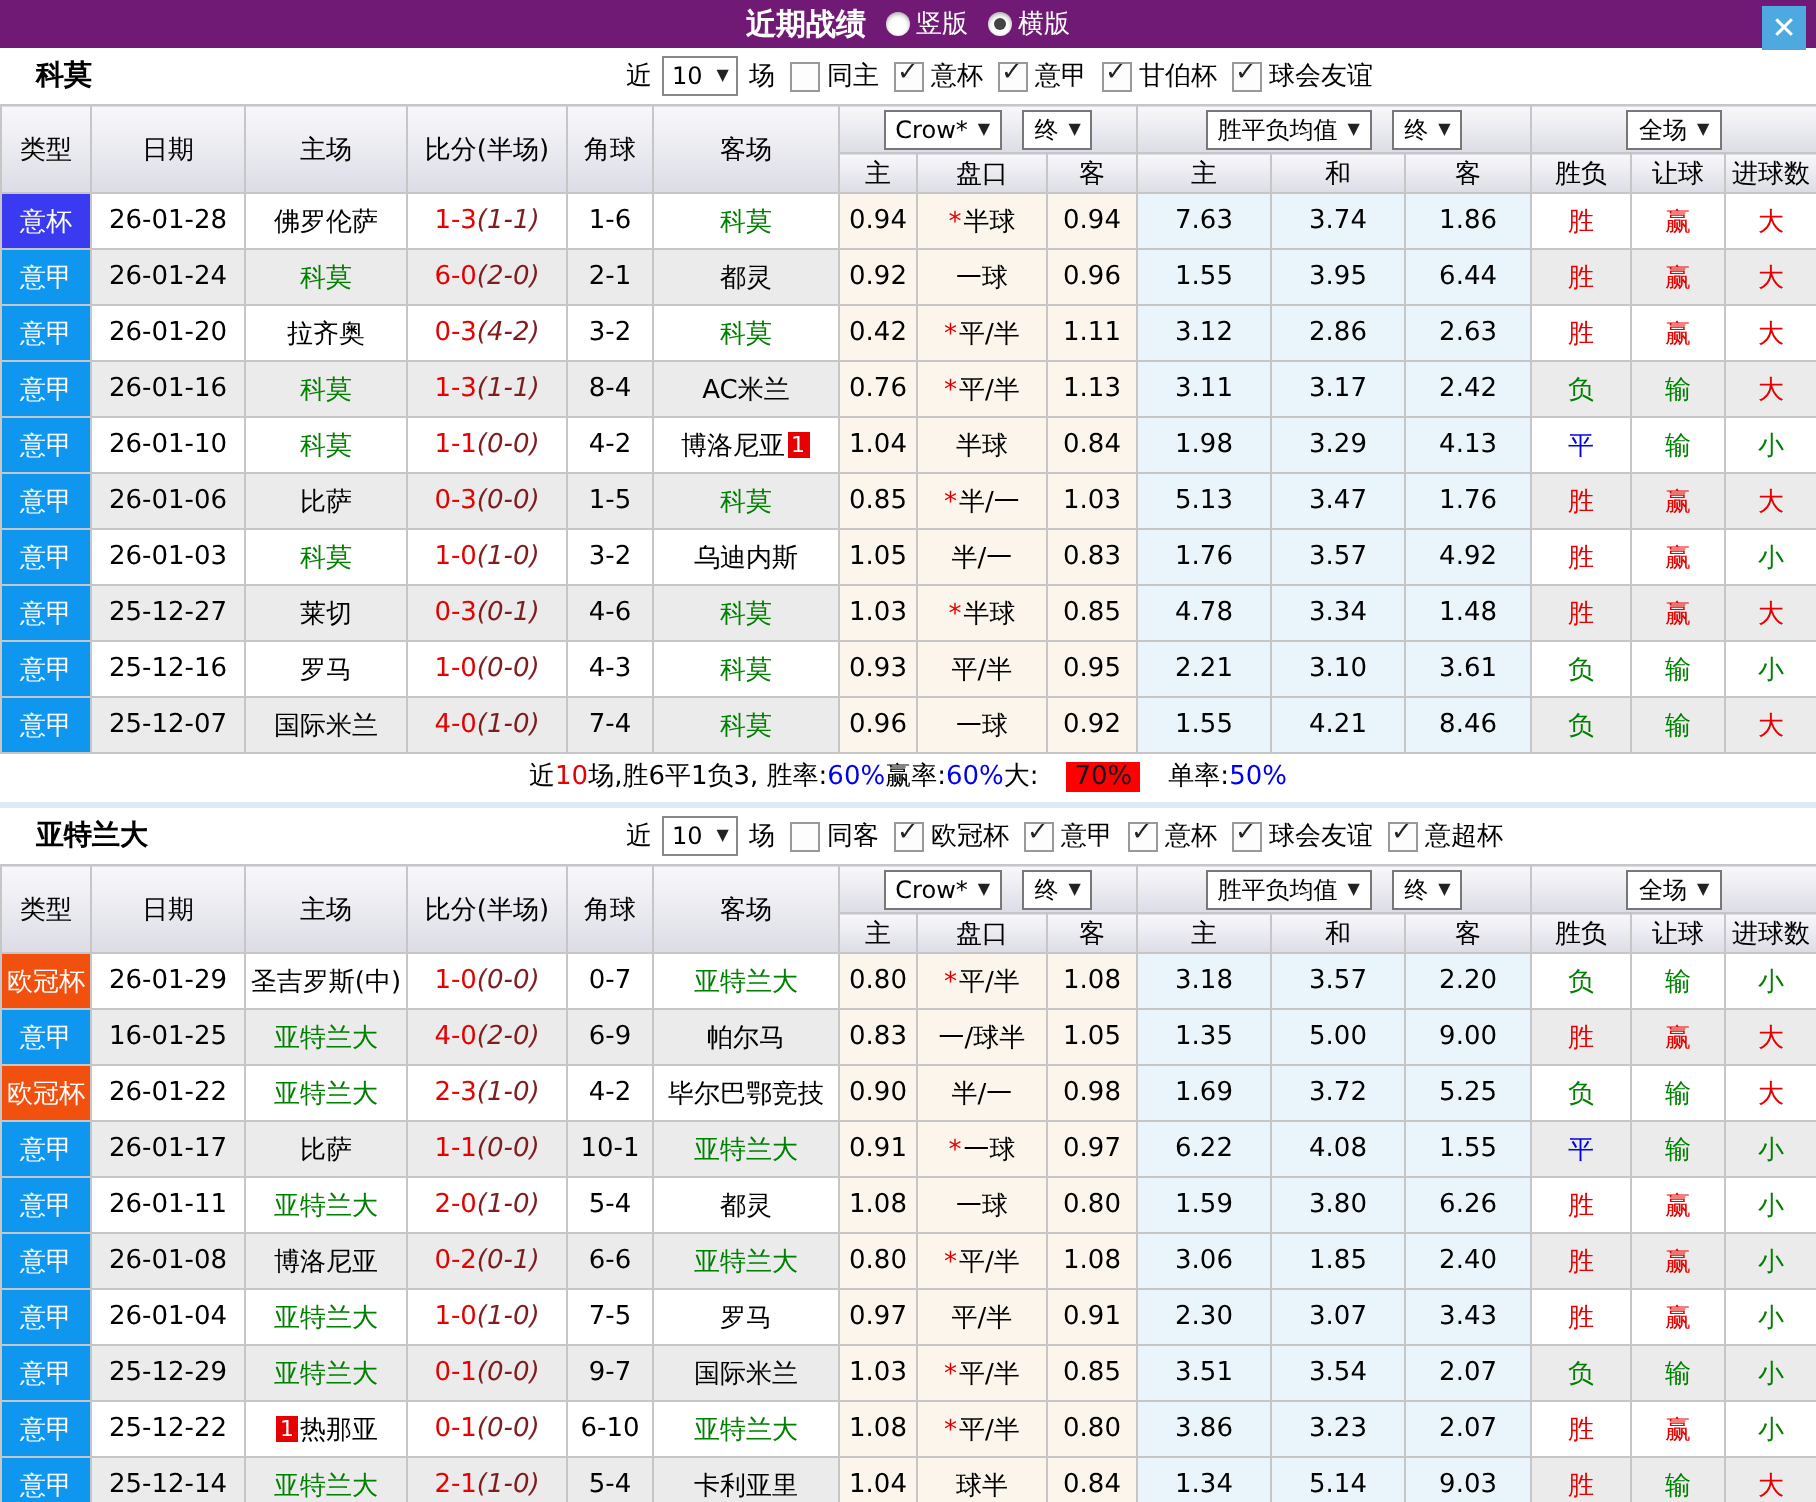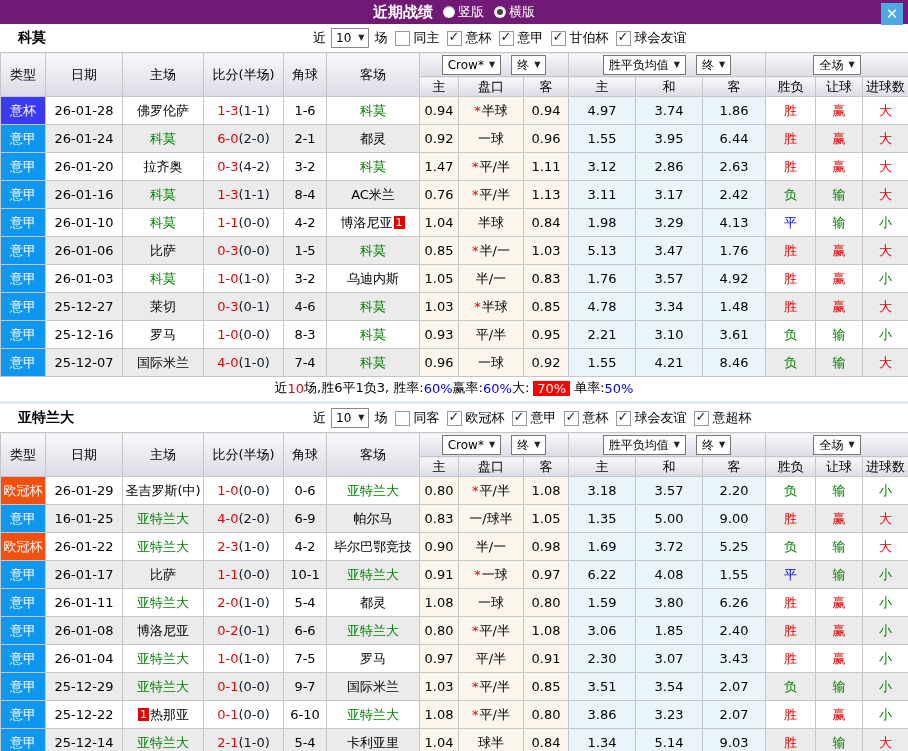--- a/index.html
+++ b/index.html
@@ -32,33 +32,33 @@
   tr.h1 th{height:23px;}
   tr.h2 th{height:19px;}
   .selbox{display:inline-flex;align-items:center;gap:5px;border:1px solid #777;background:#fff;height:18px;line-height:18px;padding:0 5px;font-size:12px;margin:0 3px;cursor:pointer;}
   tbody tr.alt td{background:#ebebeb;}
   tbody td{background:#fff;}
   td.cream{background:#fbf5ec !important;}
   td.eblue{background:#eaf5fb !important;}
   td.c-type{color:#fff;font-size:13px;}
   .self{color:#008000;}
   .ft{color:#e60000;}
-  .ht{color:#0f172a;}
+  .ht{color:#7f1d1d;font-style:italic;}
   .ast{color:#e60000;margin-right:1px;}
   .res-red{color:#e60000 !important;}
   .res-green{color:#008000 !important;}
   .res-blue{color:#0000e6 !important;}
   td.res-red,td.res-green,td.res-blue{font-size:13px;}
   .badge{display:inline-block;background:#e60000;color:#fff;font-size:11px;line-height:13px;padding:0 2px;margin:0 1px;vertical-align:1px;}
   
   .summary{height:22px;display:flex;align-items:center;justify-content:center;font-size:13px;}
   .seg-plain{color:#000;}
   .seg-red{color:#e60000;}
   .seg-blue{color:#0000ee;}
-  .seg-highlight{background:#fe0000;color:#ffffff;padding:0 4px;margin:0 4px;}
+  .seg-highlight{background:#fe0000;color:#0f172a;padding:0 4px;margin:0 14px;}
   .sep{height:3px;background:#ddebf4;margin-top:2px;}
 </style>
 </head>
 <body>
 
 <div class="titlebar">
   <span class="tb-title">近期战绩</span>
   <span><span class="radio"></span><span class="rlabel">竖版</span><span class="radio sel"></span><span class="rlabel">横版</span></span>
   <div class="tb-close">✕</div>
 </div>
@@ -162,21 +162,21 @@
         <tr>
           <td class="c-type" style="background: rgb(58, 58, 240);">意杯</td>
           <td class="c-date">26-01-28</td>
           <td class="c-team"><span>佛罗伦萨</span></td>
           <td class="c-score"><span class="ft">1-3</span><span class="ht">(1-1)</span></td>
           <td class="c-corner">1-6</td>
           <td class="c-team"><span class="self">科莫</span></td>
           <td class="cream"><span>0.94</span></td>
           <td class="cream"><span class="ast">*</span><span>半球</span></td>
           <td class="cream"><span>0.94</span></td>
-          <td class="eblue">4.97</td>
+          <td class="eblue">7.63</td>
           <td class="eblue">3.74</td>
           <td class="eblue">1.86</td>
           <td class="res-red">胜</td>
           <td class="res-red">赢</td>
           <td class="res-red">大</td>
         </tr>
         <tr class="alt">
           <td class="c-type" style="background: rgb(15, 151, 240);">意甲</td>
           <td class="c-date">26-01-24</td>
           <td class="c-team"><span class="self">科莫</span></td>
@@ -193,21 +193,21 @@
           <td class="res-red">赢</td>
           <td class="res-red">大</td>
         </tr>
         <tr>
           <td class="c-type" style="background: rgb(15, 151, 240);">意甲</td>
           <td class="c-date">26-01-20</td>
           <td class="c-team"><span>拉齐奥</span></td>
           <td class="c-score"><span class="ft">0-3</span><span class="ht">(4-2)</span></td>
           <td class="c-corner">3-2</td>
           <td class="c-team"><span class="self">科莫</span></td>
-          <td class="cream"><span>1.47</span></td>
+          <td class="cream"><span>0.42</span></td>
           <td class="cream"><span class="ast">*</span><span>平/半</span></td>
           <td class="cream"><span>1.11</span></td>
           <td class="eblue">3.12</td>
           <td class="eblue">2.86</td>
           <td class="eblue">2.63</td>
           <td class="res-red">胜</td>
           <td class="res-red">赢</td>
           <td class="res-red">大</td>
         </tr>
         <tr class="alt">
@@ -293,21 +293,21 @@
           <td class="eblue">1.48</td>
           <td class="res-red">胜</td>
           <td class="res-red">赢</td>
           <td class="res-red">大</td>
         </tr>
         <tr>
           <td class="c-type" style="background: rgb(15, 151, 240);">意甲</td>
           <td class="c-date">25-12-16</td>
           <td class="c-team"><span>罗马</span></td>
           <td class="c-score"><span class="ft">1-0</span><span class="ht">(0-0)</span></td>
-          <td class="c-corner">8-3</td>
+          <td class="c-corner">4-3</td>
           <td class="c-team"><span class="self">科莫</span></td>
           <td class="cream"><span>0.93</span></td>
           <td class="cream"><span>平/半</span></td>
           <td class="cream"><span>0.95</span></td>
           <td class="eblue">2.21</td>
           <td class="eblue">3.10</td>
           <td class="eblue">3.61</td>
           <td class="res-green">负</td>
           <td class="res-green">输</td>
           <td class="res-green">小</td>
@@ -444,21 +444,21 @@
         <th>让球</th>
         <th>进球数</th>
       </tr>
     </thead>
     <tbody>
         <tr>
           <td class="c-type" style="background: rgb(242, 80, 14);">欧冠杯</td>
           <td class="c-date">26-01-29</td>
           <td class="c-team"><span>圣吉罗斯(中)</span></td>
           <td class="c-score"><span class="ft">1-0</span><span class="ht">(0-0)</span></td>
-          <td class="c-corner">0-6</td>
+          <td class="c-corner">0-7</td>
           <td class="c-team"><span class="self">亚特兰大</span></td>
           <td class="cream"><span>0.80</span></td>
           <td class="cream"><span class="ast">*</span><span>平/半</span></td>
           <td class="cream"><span>1.08</span></td>
           <td class="eblue">3.18</td>
           <td class="eblue">3.57</td>
           <td class="eblue">2.20</td>
           <td class="res-green">负</td>
           <td class="res-green">输</td>
           <td class="res-green">小</td>

